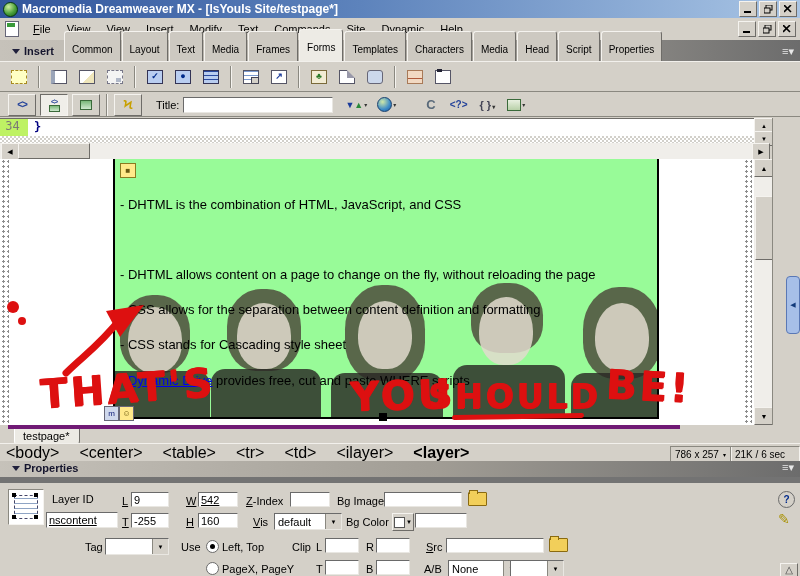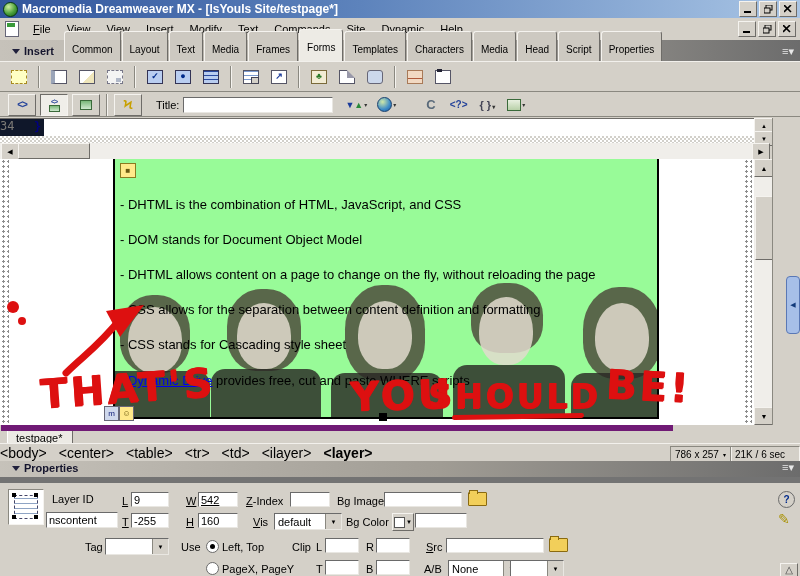--- a/index.html
+++ b/index.html
@@ -82,22 +82,22 @@
   .gridglyph{width:10px;height:8px;background:linear-gradient(#7ab87a,#cfe8cf);border:1px solid #3a6a3a}
   .splitglyph{display:flex;flex-direction:column;align-items:center;line-height:1}
   .tinydrop{font-size:6px;color:#333;margin-left:1px}
   .globe{width:13px;height:13px;border-radius:50%;
      background:radial-gradient(circle at 35% 30%,#cfe8a8,#3e8cc8 60%,#1a5a9a);border:1px solid #18406e}
   .title-label{margin-left:10px}
   #title-input{position:static;width:150px;height:16px}
 
   
   #codearea{left:0;top:118px;width:754px;height:25px;background:#fff;border-top:1px solid #6e6c68}
-  #gutter{position:absolute;left:0;top:0;width:44px;height:17px;background:#0f172a;color:#7c7a76;
-     font:12px "DejaVu Sans Mono",monospace;text-align:left;padding-right:3px;box-sizing:border-box}
+  #gutter{position:absolute;left:0;top:0;width:28px;height:17px;background:#bef264;color:#7c7a76;
+     font:12px "DejaVu Sans Mono",monospace;text-align:center;padding-right:3px;box-sizing:border-box}
   #codetext{position:absolute;left:34px;top:1px;font:12px "DejaVu Sans Mono",monospace;color:#000080;font-weight:bold}
   #code-stip{position:absolute;left:0;top:17px;width:754px;height:8px}
   .mini-sb{position:absolute;width:18px;height:13px;display:flex;align-items:center;justify-content:center;font-size:6px;
      border:1px solid;border-color:#f5f3ef #6e6c68 #6e6c68 #f5f3ef;background:#d4d0c8}
 
   
   #hscroll{left:0;top:143px;width:770px;height:16px;background:#f0eeea}
   .sbtn{position:absolute;width:16px;height:16px;display:flex;align-items:center;justify-content:center;font-size:7px;
      border:1px solid;border-color:#f5f3ef #6e6c68 #6e6c68 #f5f3ef;background:#d4d0c8}
   .sthumb{position:absolute;border:1px solid;border-color:#f5f3ef #6e6c68 #6e6c68 #f5f3ef;background:#d4d0c8}
@@ -121,26 +121,26 @@
      font-family:"DejaVu Sans",sans-serif;text-shadow:1px 0 0 #dd1010,0 1px 0 #dd1010;white-space:nowrap}
   #g-underline{position:absolute;background:#dd1010;height:5px;border-radius:3px}
 
   
   #dockstrip{left:772px;top:118px;width:28px;height:307px;background:#d4d0c8;border-left:1px solid #8a8880}
   #dockhandle{left:786px;top:276px;width:12px;height:56px;background:#a7bfe8;border:1px solid #5a78b5;
      border-radius:4px;display:flex;align-items:center;justify-content:center;font-size:7px;color:#123a7a}
   #vscroll-track{left:754px;top:159px;width:18px;height:266px;background:#f0eeea}
 
   
-  #tabrow{left:1px;top:425px;width:672px;height:18px;background:#d4d0c8;border-top:6px solid #701a75}
+  #tabrow{left:8px;top:425px;width:672px;height:18px;background:#d4d0c8;border-top:4px solid #701a75}
   #doc-tab{position:absolute;left:6px;top:0;height:16px;padding:1px 10px 0 8px;background:#eceae4;
      border:1px solid;border-color:#fff #6e6c68 #6e6c68 #fff;border-top:none;border-radius:0 0 6px 6px;font-size:11px}
   #statusbar{left:0;top:443px;width:800px;height:18px;background:#d4d0c8;border-top:1px solid #f2f0ec;
      display:flex;align-items:center}
-  .tagsel{display:flex;gap:12px;font-size:14px}
+  .tagsel{display:flex;gap:20px;padding-left:6px;font-size:16px}
   .tagsel .seltag{font-weight:bold}
   .statbox{position:absolute;height:14px;border:1px solid;border-color:#8a8880 #f5f3ef #f5f3ef #8a8880;
      display:flex;align-items:center;padding:0 4px;font-size:10px;gap:4px}
 
   
   #prop-header{left:0;top:461px;width:800px;height:16px;
      background:linear-gradient(90deg,#c6c2ba 0%,#a09c94 55%,#6c6c6c 100%);display:flex;align-items:center}
   #prop-body{left:0;top:477px;width:800px;height:99px;background:#d4d0c8;border-top:6px solid #737373}
   .plabel{position:absolute;font-size:11px;white-space:nowrap}
   .ul::first-letter{text-decoration:underline}
@@ -377,21 +377,20 @@
     </div>
     <div class="person" style="left:468px;top:128px">
       <span class="hair" style="left:0;top:0;width:78px;height:92px"></span>
       <span class="face" style="left:12px;top:16px;width:54px;height:68px"></span>
       <span class="torso" style="left:-12px;top:86px;width:110px;height:48px"></span>
     </div>
 
     <span class="anchor">■</span>
 
     <div class="dline" style="top:38px">- DHTML is the combination of HTML, JavaScript, and CSS</div>
-    <div class="dline" style="top:73px">- DOM stands for Document Object Model</div>
     <div class="dline" style="top:108px">- DHTML allows content on a page to change on the fly, without reloading the page</div>
     <div class="dline" style="top:143px">- CSS allows for the separation between content definition and formatting</div>
     <div class="dline" style="top:178px">- CSS stands for Cascading style sheet</div>
     <div class="dline" style="top:214px">
       <span>- </span><span class="dlink">Dynamic Drive</span><span> provides free, cut and paste WHERE scripts</span>
     </div>
   </div>
 
   <span class="handle" style="left:379px;top:254px"></span>
 
@@ -447,21 +446,21 @@
     <span>Properties</span>
   </span>
   <span class="panelmenu">≡▾</span>
 </div>
 
 <div id="prop-body" class="abs">
   <span class="thumb" style="left:8px;top:6px">
       <span class="thumb-inner"></span>
     </span>
   <span class="plabel" style="left:52px;top:10px">Layer ID</span>
-  <input class="field" style="left: 46px; top: 29px; width: 72px; height: 16px;" value="nscontent">
+  <input class="field" style="left: 46px; top: 29px; width: 72px; height: 16px; text-decoration: underline;" value="nscontent">
 
   <span class="plabel ul" style="left:122px;top:12px">L</span>
   <input class="field" style="left: 131px; top: 9px; width: 38px; height: 15px;" value="9">
   <span class="plabel ul" style="left:186px;top:12px">W</span>
   <input class="field" style="left: 198px; top: 9px; width: 40px; height: 15px; text-decoration: underline;" value="542">
 
   <span class="plabel ul" style="left:122px;top:33px">T</span>
   <input class="field" style="left: 131px; top: 30px; width: 38px; height: 15px;" value="-255">
   <span class="plabel ul" style="left:186px;top:33px">H</span>
   <input class="field" style="left: 198px; top: 30px; width: 40px; height: 15px;" value="160">

